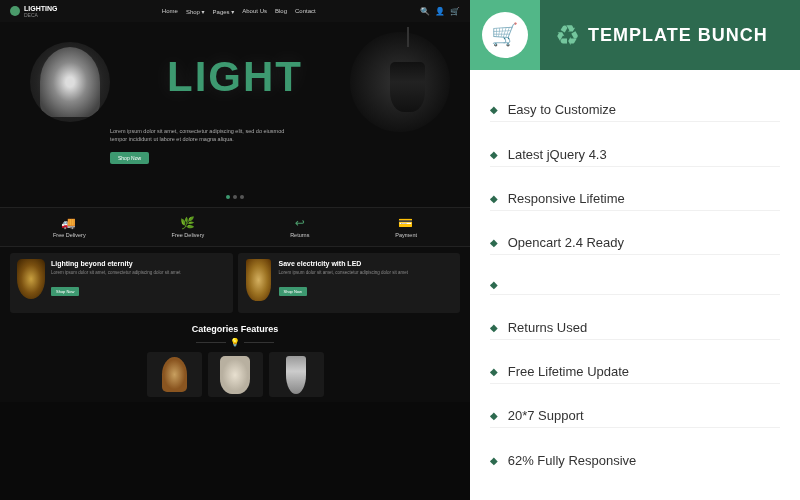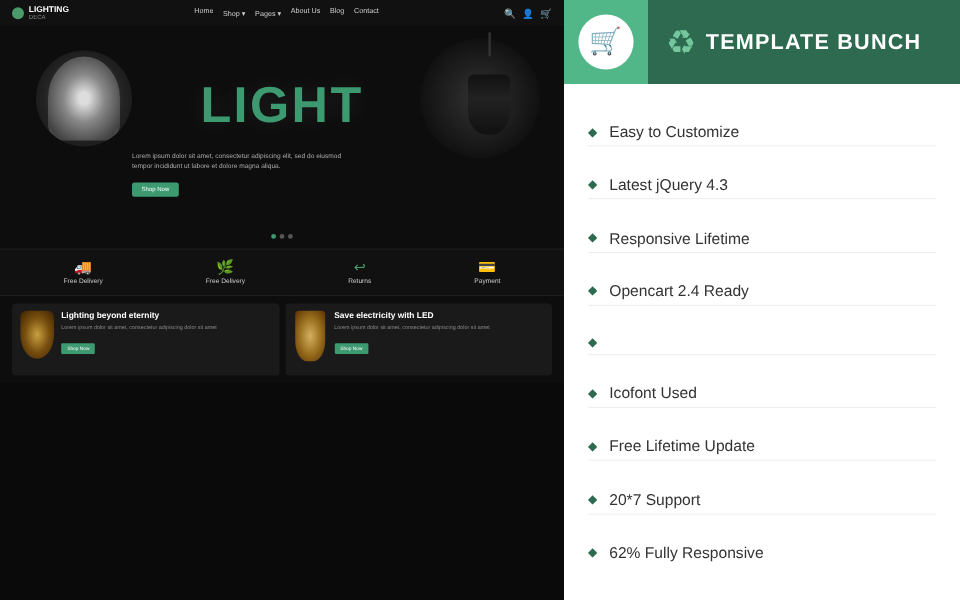--- a/index.html
+++ b/index.html
@@ -113,21 +113,21 @@
     }
     .hero-lamp-right-cord {
       width: 2px;
       height: 20px;
       background: #333;
       margin: 0 auto;
     }
     .hero-title {
       position: absolute;
       left: 50%;
-      top: 42px;
+      top: 31px;
       transform: translateX(-50%);
       font-size: 42px;
       font-weight: 900;
       color: #fff;
       letter-spacing: 2px;
       text-shadow: 0 0 20px rgba(255,255,255,0.1);
     }
     .hero-title span {
       color: #3d9970;
     }
@@ -486,20 +486,39 @@
         <div style="width:25px;height:42px;background:radial-gradient(ellipse at center, #d4b060 0%, #9a7020 50%, #5a3000 100%);border-radius:3px 3px 40% 40%;margin:0 auto;"></div>
       </div>
       <div class="banner-content">
         <div class="banner-title">Save electricity with LED</div>
         <div class="banner-desc">Lorem ipsum dolor sit amet, consectetur adipiscing dolor sit amet</div>
         <div class="banner-btn">Shop Now</div>
       </div>
     </div>
   </div>
 
+  <div class="categories">
+    <div class="categories-title">Categories Features</div>
+    <div class="categories-divider">
+      <div class="divider-line"></div>
+      <span class="divider-icon">💡</span>
+      <div class="divider-line"></div>
+    </div>
+    <div class="lamp-grid">
+      <div class="lamp-thumb">
+        <div class="lamp-shape-1"></div>
+      </div>
+      <div class="lamp-thumb">
+        <div class="lamp-shape-2"></div>
+      </div>
+      <div class="lamp-thumb">
+        <div class="lamp-shape-3"></div>
+      </div>
+    </div>
+  </div>
 </div>
 
 <div class="right-panel">
   <div class="tb-header">
     <div class="tb-cart-badge">
       <div class="cart-circle">
         <span class="cart-icon-svg">🛒</span>
       </div>
     </div>
     <div class="tb-brand">
@@ -523,21 +542,21 @@
     </div>
     <div class="feature-row">
       <span class="diamond-icon">◆</span>
       <span class="feature-text">Opencart 2.4 Ready</span>
     </div>
     <div class="feature-row">
       <span class="diamond-icon">◆</span>
     </div>
     <div class="feature-row">
       <span class="diamond-icon">◆</span>
-      <span class="feature-text">Icofont Used</span>
+      <span class="feature-text">Returns Used</span>
     </div>
     <div class="feature-row">
       <span class="diamond-icon">◆</span>
       <span class="feature-text">Free Lifetime Update</span>
     </div>
     <div class="feature-row">
       <span class="diamond-icon">◆</span>
       <span class="feature-text">20*7 Support</span>
     </div>
     <div class="feature-row">

